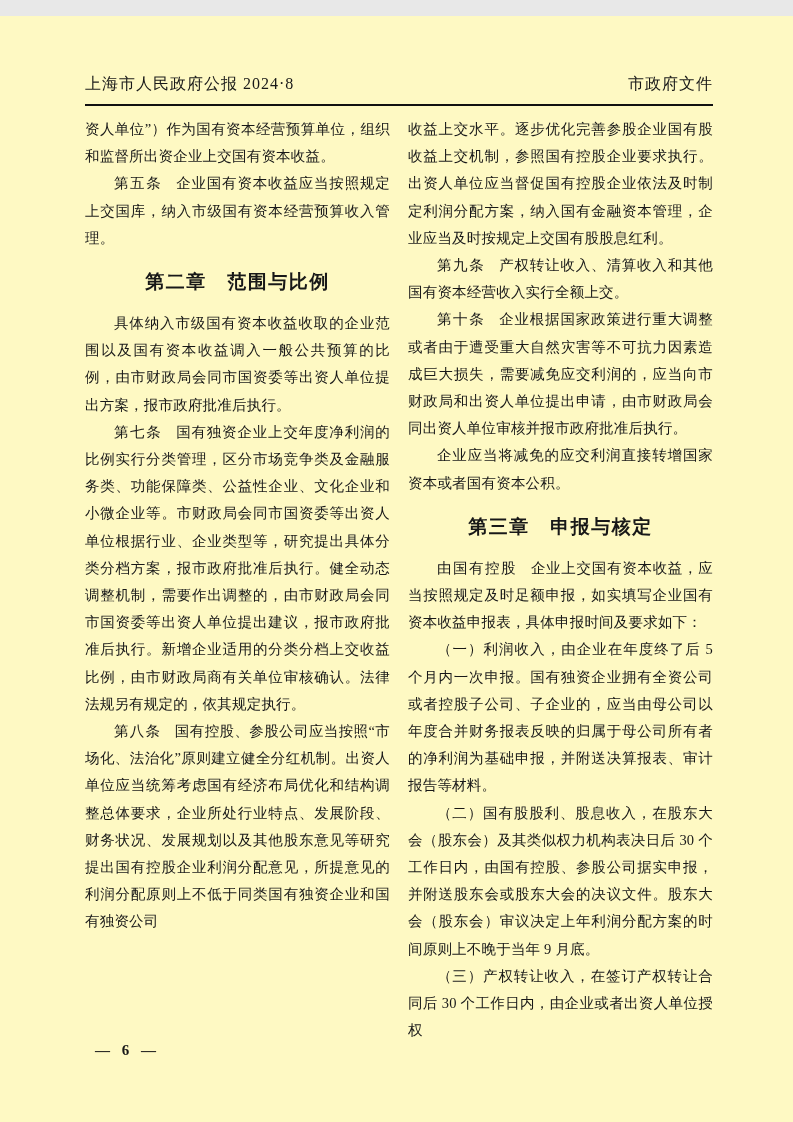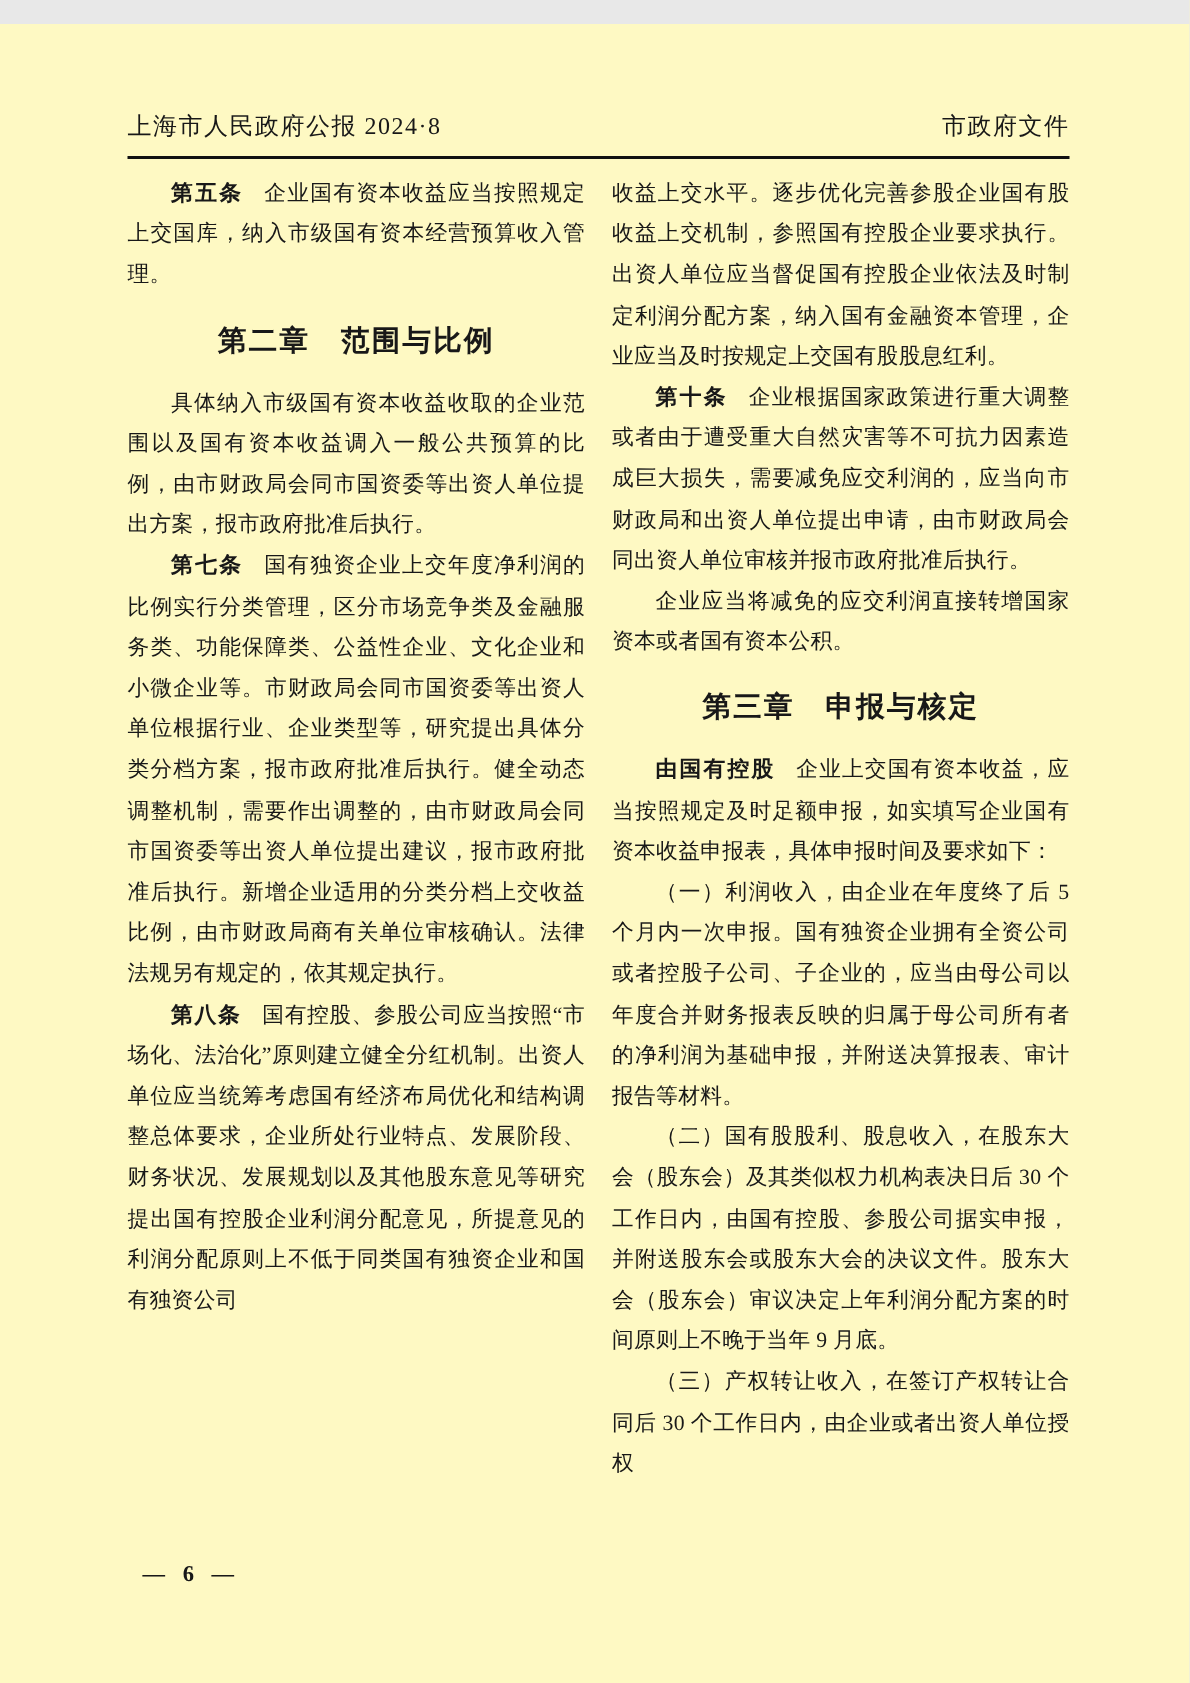--- a/index.html
+++ b/index.html
@@ -41,21 +41,21 @@
     font-size: 14.5px;
     line-height: 27.2px;
     text-align: justify;
     text-justify: inter-ideograph;
     text-indent: 2em;
     letter-spacing: 0.2px;
   }
   .para.no-indent { text-indent: 0; }
   .article-lead {
     font-family: "Liberation Sans", "DejaVu Sans", sans-serif;
-    font-weight: bold;
+    font-weight: normal;
     letter-spacing: 1px;
     margin-right: 0.95em;
   }
   .chapter-heading {
     margin: 16px 0 15px 0;
     font-size: 19px;
     font-weight: bold;
     line-height: 27px;
     text-align: center;
     letter-spacing: 1.5px;
@@ -75,29 +75,31 @@
 <div class="page">
 
   <div class="gazette-header">
     <span>上海市人民政府公报 2024·8</span>
     <span>市政府文件</span>
   </div>
 
   <div class="content">
 
     <div class="col">
+      <p class="para no-indent"><span>资人单位”）作为国有资本经营预算单位，组织和监督所出资企业上交国有资本收益。</span></p>
       <p class="para"><span class="article-lead">第五条</span><span>企业国有资本收益应当按照规定上交国库，纳入市级国有资本经营预算收入管理。</span></p>
       <div class="chapter-heading">第二章　范围与比例</div>
       <p class="para"><span>具体纳入市级国有资本收益收取的企业范围以及国有资本收益调入一般公共预算的比例，由市财政局会同市国资委等出资人单位提出方案，报市政府批准后执行。</span></p>
       <p class="para"><span class="article-lead">第七条</span><span>国有独资企业上交年度净利润的比例实行分类管理，区分市场竞争类及金融服务类、功能保障类、公益性企业、文化企业和小微企业等。市财政局会同市国资委等出资人单位根据行业、企业类型等，研究提出具体分类分档方案，报市政府批准后执行。健全动态调整机制，需要作出调整的，由市财政局会同市国资委等出资人单位提出建议，报市政府批准后执行。新增企业适用的分类分档上交收益比例，由市财政局商有关单位审核确认。法律法规另有规定的，依其规定执行。</span></p>
       <p class="para"><span class="article-lead">第八条</span><span>国有控股、参股公司应当按照“市场化、法治化”原则建立健全分红机制。出资人单位应当统筹考虑国有经济布局优化和结构调整总体要求，企业所处行业特点、发展阶段、财务状况、发展规划以及其他股东意见等研究提出国有控股企业利润分配意见，所提意见的利润分配原则上不低于同类国有独资企业和国有独资公司</span></p>
     </div>
 
     <div class="col">
       <p class="para no-indent"><span>收益上交水平。逐步优化完善参股企业国有股收益上交机制，参照国有控股企业要求执行。出资人单位应当督促国有控股企业依法及时制定利润分配方案，纳入国有金融资本管理，企业应当及时按规定上交国有股股息红利。</span></p>
+      <p class="para"><span class="article-lead">第九条</span><span>产权转让收入、清算收入和其他国有资本经营收入实行全额上交。</span></p>
       <p class="para"><span class="article-lead">第十条</span><span>企业根据国家政策进行重大调整或者由于遭受重大自然灾害等不可抗力因素造成巨大损失，需要减免应交利润的，应当向市财政局和出资人单位提出申请，由市财政局会同出资人单位审核并报市政府批准后执行。</span></p>
       <p class="para"><span>企业应当将减免的应交利润直接转增国家资本或者国有资本公积。</span></p>
       <div class="chapter-heading">第三章　申报与核定</div>
       <p class="para"><span class="article-lead">由国有控股</span><span>企业上交国有资本收益，应当按照规定及时足额申报，如实填写企业国有资本收益申报表，具体申报时间及要求如下：</span></p>
       <p class="para"><span>（一）利润收入，由企业在年度终了后 5 个月内一次申报。国有独资企业拥有全资公司或者控股子公司、子企业的，应当由母公司以年度合并财务报表反映的归属于母公司所有者的净利润为基础申报，并附送决算报表、审计报告等材料。</span></p>
       <p class="para"><span>（二）国有股股利、股息收入，在股东大会（股东会）及其类似权力机构表决日后 30 个工作日内，由国有控股、参股公司据实申报，并附送股东会或股东大会的决议文件。股东大会（股东会）审议决定上年利润分配方案的时间原则上不晚于当年 9 月底。</span></p>
       <p class="para"><span>（三）产权转让收入，在签订产权转让合同后 30 个工作日内，由企业或者出资人单位授权</span></p>
     </div>
 
   </div>

